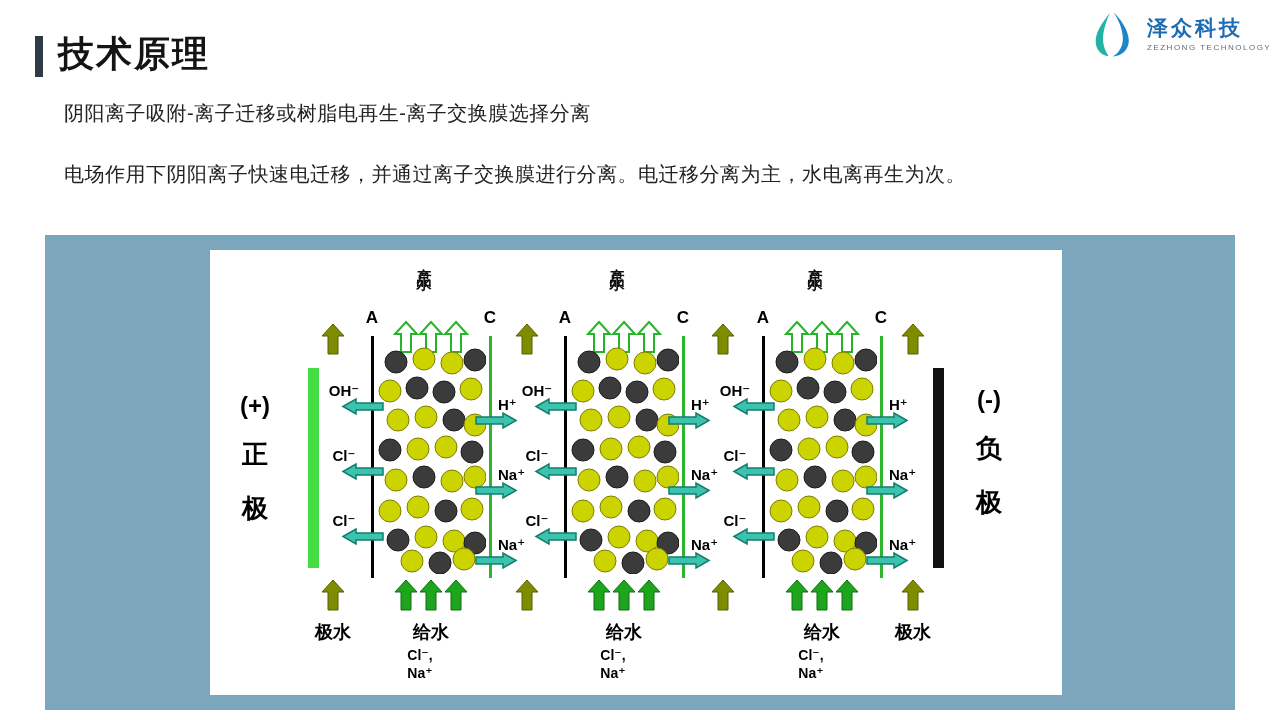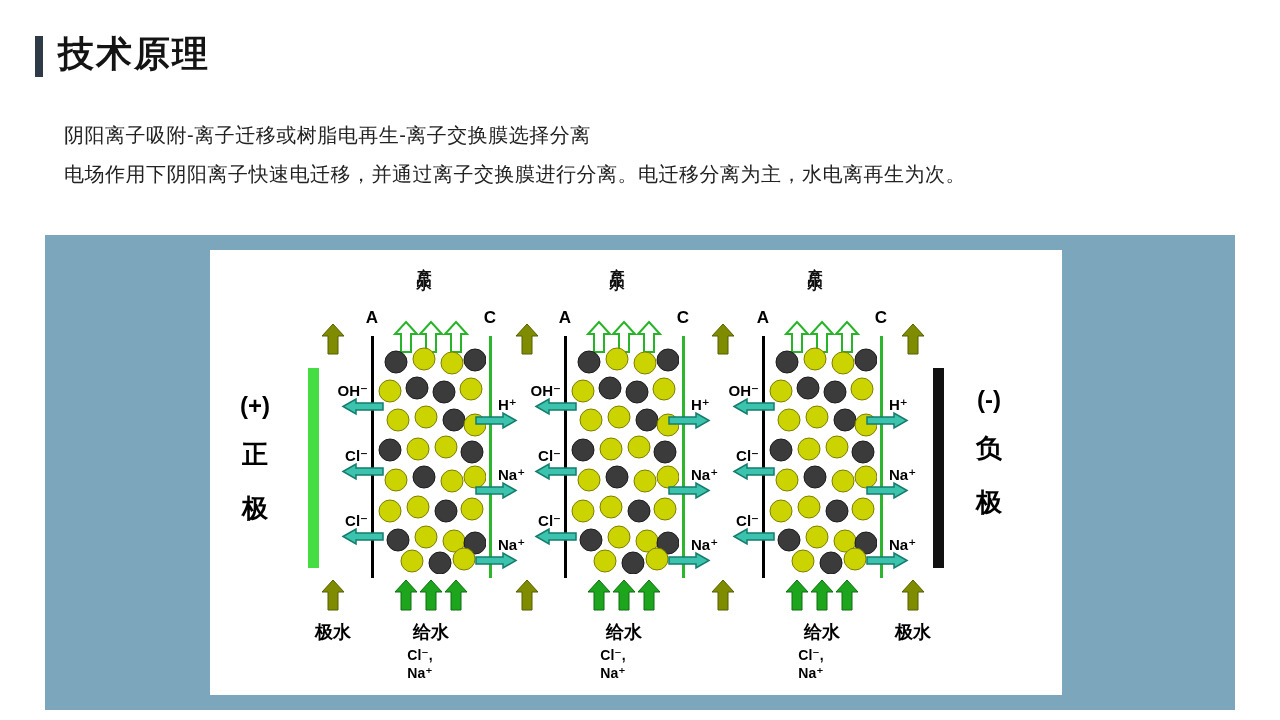--- a/index.html
+++ b/index.html
@@ -4,21 +4,21 @@
 <style>
   html,body { margin:0; padding:0; background:#ffffff; }
   .slide {
     position:relative; width:1280px; height:720px; background:#ffffff;
     overflow:hidden; font-family:"Liberation Sans","DejaVu Sans",sans-serif; color:#111;
   }
   
   .accent-bar { position:absolute; left:35px; top:36px; width:8px; height:41px; background:#2e3b47; }
   .page-title { position:absolute; left:58px; top:30px; font-size:36px; font-weight:700; color:#141414; letter-spacing:2px; }
   .body-line { position:absolute; left:64px; font-size:20px; color:#222; letter-spacing:0.5px; }
-  .body-line1 { top:122px; }
+  .body-line1 { top:100px; }
   .body-line2 { top:161px; }
   .logo { position:absolute; left:1086px; top:8px; display:flex; align-items:center; gap:9px; }
   .logo-text { display:flex; flex-direction:column; }
   .logo-name { font-size:21px; font-weight:700; color:#1c6cb4; letter-spacing:3px; line-height:24px; }
   .logo-sub { font-size:8px; color:#5c6e7a; letter-spacing:1.5px; margin-top:3px; }
   
   .diagram-panel { position:absolute; left:45px; top:235px; width:1190px; height:475px; background:#7ba6bb; }
   .diagram-canvas { position:absolute; left:165px; top:15px; width:852px; height:445px; background:#ffffff; }
   
   .anode-bar { position:absolute; left:98px; top:118px; width:11px; height:200px; background:#44dd44; }
@@ -39,21 +39,21 @@
   .top-arrows, .bottom-arrows { position:absolute; left:85px; display:flex; gap:3px; }
   .top-arrows { top:72px; } .bottom-arrows { top:330px; }
   .mem-label { position:absolute; top:58px; width:26px; text-align:center; font-weight:700; font-size:17px; color:#000; }
   .mem-a-label { left:49px; } .mem-c-label { left:167px; }
   .membrane { position:absolute; top:86px; width:3px; height:242px; }
   .mem-a { left:61px; background:#000000; }
   .mem-c { left:179px; background:#2db52d; }
   .beads { position:absolute; left:66px; top:96px; }
   .ion { position:absolute; width:92px; height:34px; }
   .left-ion { left:0; }
-  .left-ion .ion-text { position:absolute; left:10px; top:0; width:48px; text-align:right; }
+  .left-ion .ion-text { position:absolute; left:10px; top:0; width:48px; text-align:center; }
   .left-ion svg { position:absolute; left:33px; top:17px; }
   .right-ion { left:160px; }
   .right-ion .ion-text { position:absolute; left:28px; top:0; width:52px; }
   .right-ion svg { position:absolute; left:6px; top:17px; }
   .ion-text { font-weight:700; font-size:15px; color:#000; }
   .feed-label { position:absolute; left:71px; top:370px; width:100px; text-align:center; font-weight:700; font-size:18px; color:#000; }
   .feed-ion { position:absolute; left:60px; width:100px; text-align:center; font-weight:700; font-size:14px; color:#000; }
   .fi1 { top:397px; } .fi2 { top:415px; }
   
   .arrow { overflow:visible; display:block; }
@@ -104,20 +104,30 @@
         <circle cx="88" cy="213" r="11" fill="#ccd400" stroke="#7e7e00"></circle>
     </g>
   </defs>
 </svg>
 
 <div class="slide">
 
   <div class="accent-bar"></div>
   <div class="page-title">技术原理</div>
 
+  <div class="logo">
+    <svg class="logo-icon" width="52" height="52" viewBox="0 0 48 48">
+      <path d="M22.5 4 C13 16 8.5 24 9 32 C9.4 38.5 14 43.5 21 44.5 C15.5 37 14.5 28 17 19 C18.3 14 20 8.5 22.5 4 Z" fill="#23b3a4"></path>
+      <path d="M25.5 4 C30 11 33.5 19 34 27 C34.4 34.5 31 41.5 24.5 44.8 C33 44.5 39.3 38.5 39.5 30.5 C39.7 21.5 32.5 11 25.5 4 Z" fill="#1b86c8"></path>
+    </svg>
+    <div class="logo-text">
+      <span class="logo-name">泽众科技</span>
+      <span class="logo-sub">ZEZHONG TECHNOLOGY</span>
+    </div>
+  </div>
 
   <div class="body-line body-line1">阴阳离子吸附-离子迁移或树脂电再生-离子交换膜选择分离</div>
   <div class="body-line body-line2">电场作用下阴阳离子快速电迁移，并通过离子交换膜进行分离。电迁移分离为主，水电离再生为次。</div>
 
   <div class="diagram-panel">
     <div class="diagram-canvas">
 
       <div class="anode-bar"></div>
       <div class="cathode-bar"></div>
 

